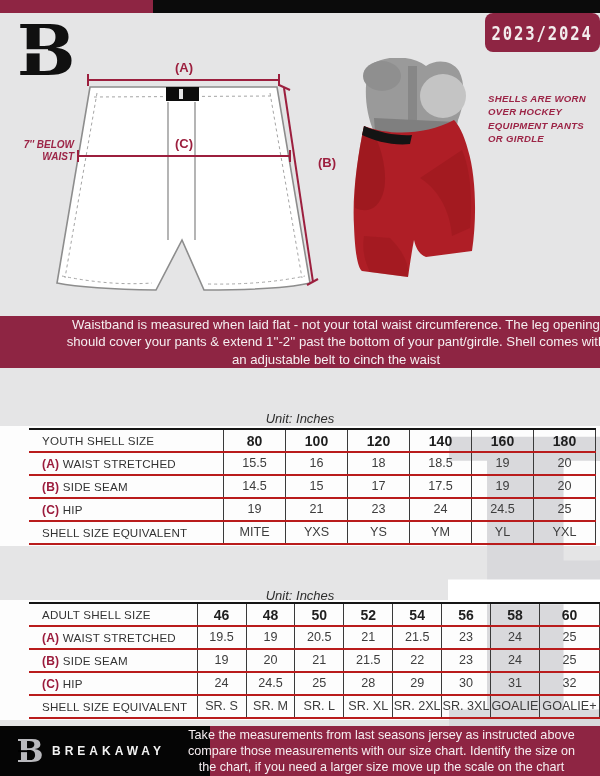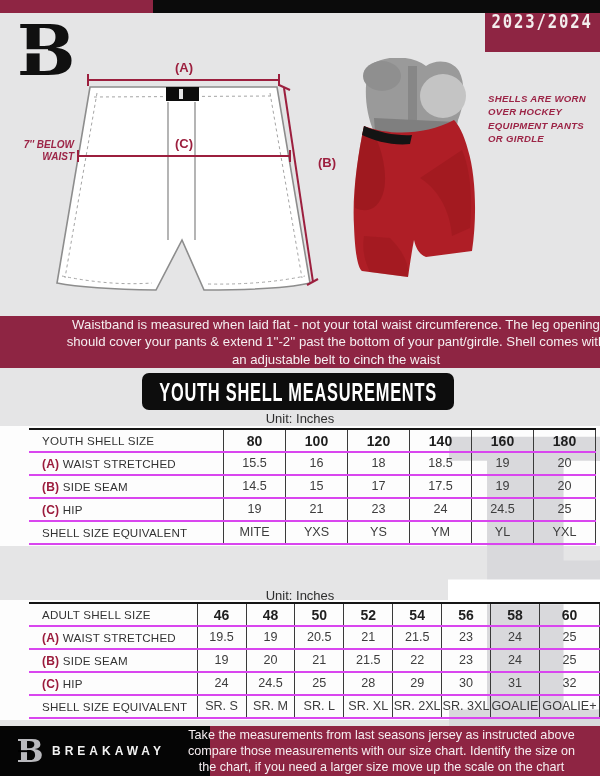--- a/index.html
+++ b/index.html
@@ -13,52 +13,52 @@
   
   .logo-header{position:absolute;left:20px;top:12px;width:56px;height:80px;color:#101010;--slice:#e5e5e6;}
   .logo-footer{position:absolute;left:18px;top:9px;width:26px;height:33px;color:#b9b9bd;--slice:#000;}
   .logo-watermark{position:absolute;left:448px;top:386px;width:330px;height:420px;color:#d9d9dc;--slice:#ffffff;z-index:1;}
   .logo-svg{width:100%;height:100%;display:block;}
 
   .title-box{position:absolute;left:96px;top:13px;width:389px;height:39px;background:#ffffff;
              border:2px solid #1a1a1a;box-sizing:border-box;display:flex;align-items:center;justify-content:center;}
   .title-box span{font-size:24px;font-weight:bold;color:#1d1d1d;letter-spacing:.5px;}
   .year-box{position:absolute;left:485px;top:13px;width:115px;height:39px;background:#8e2543;
-            display:flex;justify-content:center;}
+            display:flex;align-items:center;justify-content:center;border-radius:8px;}
   .year-box span{font-family:"DejaVu Sans Mono",monospace;font-size:17px;font-weight:bold;color:#f3eded;
                  letter-spacing:2px;transform:scale(.92,1.15);}
 
   
   .diagram{position:absolute;left:18px;top:56px;width:320px;height:255px;}
   .pants-photo{position:absolute;left:350px;top:58px;width:145px;height:250px;}
   .side-note{position:absolute;left:488px;top:92px;width:108px;font-style:italic;font-weight:600;
              font-size:9.6px;line-height:1.4;color:#9c2446;letter-spacing:.3px;}
 
   
   .notice-band{position:absolute;left:0;top:316px;width:600px;height:52px;background:#8e2543;
                display:flex;align-items:center;justify-content:center;padding-left:36px;}
   .notice-band p{margin:0;padding:0 22px;color:#f5eef0;font-size:13.2px;line-height:1.3;text-align:center;}
 
   
   .banner{position:absolute;left:142px;width:312px;height:37px;background:#0d0d0d;border-radius:7px;
           display:flex;align-items:center;justify-content:center;z-index:2;}
   .banner span{color:#fff;font-weight:800;font-size:21px;letter-spacing:1px;white-space:nowrap;
                transform:scale(.78,1.22);}
-  .unit-line{position:absolute;left:0;width:600px;text-align:center;font-size:13px;
+  .unit-line{position:absolute;left:0;width:600px;text-align:center;font-style:italic;font-size:13px;
              color:#2e2e2e;z-index:2;}
 
   
   .band{position:absolute;left:0;width:600px;height:120px;background:#fdfdfd;z-index:0;}
 
   
   table.size-table{position:absolute;left:29px;border-collapse:collapse;table-layout:fixed;z-index:2;}
   .size-table td{height:21px;line-height:1;padding:0;vertical-align:middle;border-left:1px solid #3a3a3a;}
   .size-table td:first-child{border-left:none;}
   .size-table td:last-child{border-right:1px solid #3a3a3a;}
-  .size-table tr{border-top:2px solid #151515;border-bottom:2px solid #d946ef;}
+  .size-table tr{border-top:2px solid #151515;border-bottom:2px solid #b91c1c;}
   .size-table td.lab{text-align:left;padding-left:13px;font-size:11.6px;color:#333;letter-spacing:.2px;}
   .size-table td.val{text-align:center;font-size:12.6px;color:#3d3d3d;}
   .size-table tr:first-child td.val{font-weight:bold;font-size:14px;color:#1f1f1f;}
   .size-table .pre{color:#9b1b3c;font-weight:bold;font-size:12px;}
   #youth-table td:first-child{width:181px;} #youth-table td.val{width:61px;}
   #adult-table td:first-child{width:155px;} #adult-table td.val{width:48px;}
   #adult-table td.val:last-child{width:59px;margin-top:20px;}
 
   
   .footer{position:absolute;left:0;top:726px;width:600px;height:50px;background:#8e2543;z-index:3;}
@@ -148,23 +148,20 @@
       <path d="M14,68 C30,75 48,78 62,77 L60,86 C44,88 24,83 12,77 Z" fill="#141414"></path>
     </g>
   </svg>
 
   <div class="side-note">SHELLS ARE WORN OVER HOCKEY EQUIPMENT PANTS OR GIRDLE</div>
 
   <div class="notice-band">
     <p>Waistband is measured when laid flat - not your total waist circumference. The leg opening should cover your pants &amp; extend 1''-2'' past the bottom of your pant/girdle. Shell comes with an adjustable belt to cinch the waist</p>
   </div>
 
-  <div class="banner" style="top:373px;">
-    <span>YOUTH SHELL MEASUREMENTS</span>
-  </div>
   <div class="unit-line" style="top:411px;">Unit: Inches</div>
   <table class="size-table" id="youth-table" style="top:428px;">
     <tbody>
         <tr>
           <td class="lab">YOUTH SHELL SIZE</td>
           <td class="val">80</td>
           <td class="val">100</td>
           <td class="val">120</td>
           <td class="val">140</td>
           <td class="val">160</td>

